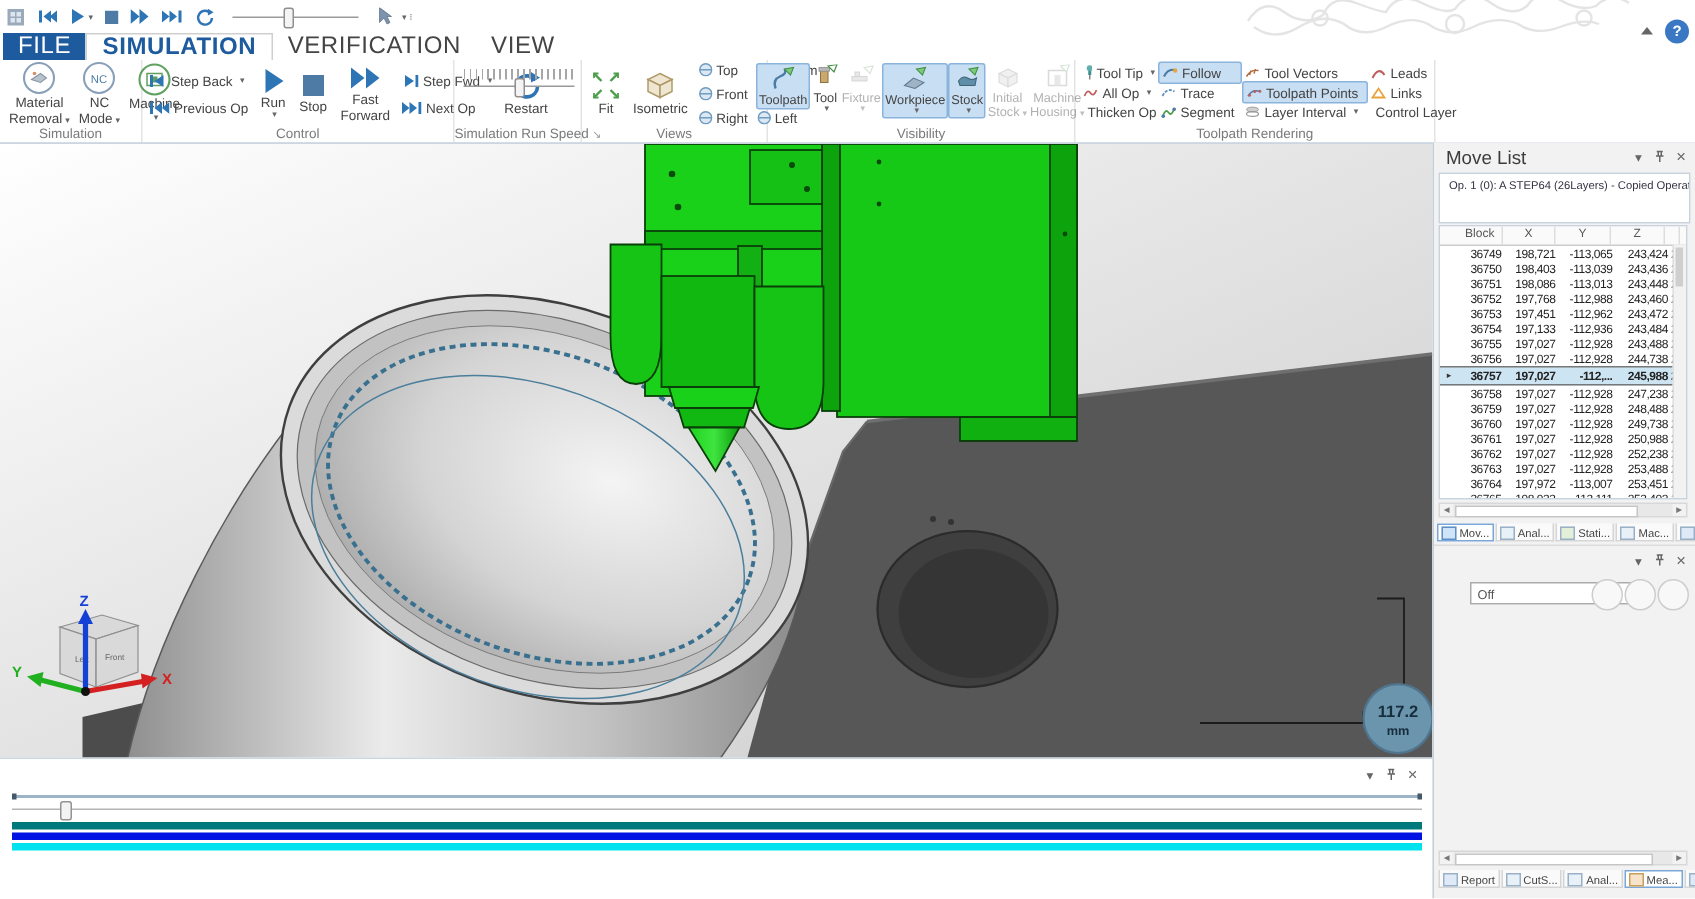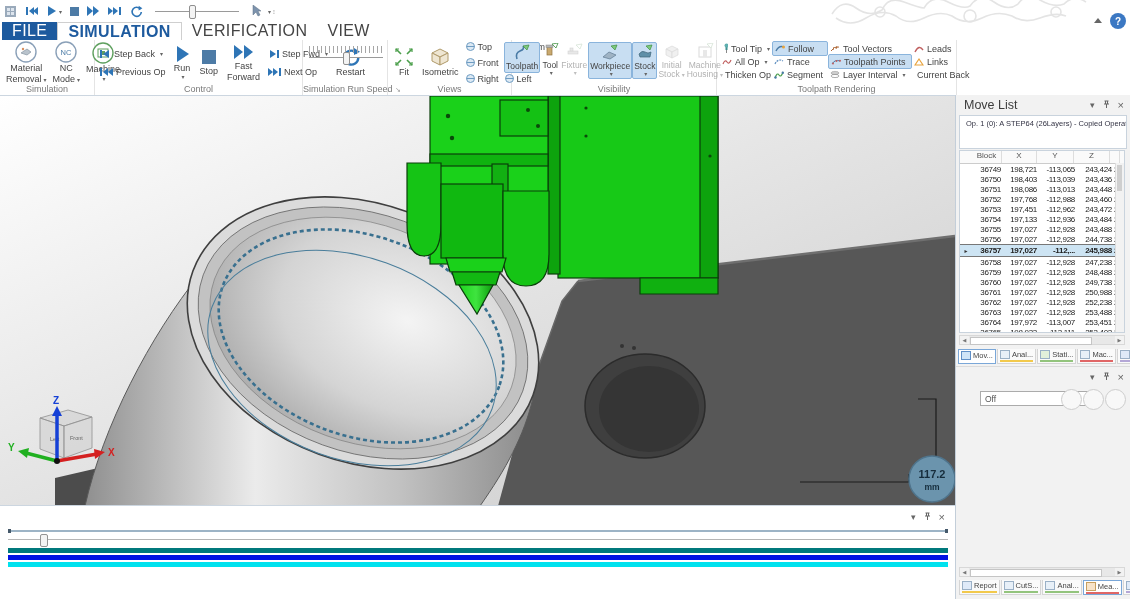--- a/index.html
+++ b/index.html
@@ -60,21 +60,21 @@
   .c.w1{width:29px;} .c.w2{width:34px;} .c.w3{width:36px;} .c.w4{width:35px;}
   .mlrow .ex{width:9px;text-align:left;letter-spacing:-.3px;}
   .mlrow.sel{background:#cde4f3;font-weight:bold;border-top:1px solid #777;border-bottom:1px solid #777;height:11px;}
   #vscroll{position:absolute;right:0;top:12px;width:8px;bottom:0;background:#f2f2f2;border-left:1px solid #ddd;}
   #vscroll .thumb{position:absolute;left:1px;top:2px;width:5px;height:26px;background:#cfcfcf;}
   .hscroll{display:flex;align-items:center;height:10px;background:#f2f2f2;border:1px solid #d8d8d8;box-sizing:border-box;}
   .hscroll .ar{width:9px;font-size:5px;color:#777;text-align:center;}
   .hscroll .tr{flex:1;height:8px;background:#e8e8e8;position:relative;}
   .hscroll .th{position:absolute;left:1px;top:1px;height:6px;background:#fff;border:1px solid #c5c5c5;}
   .tabstrip{display:flex;gap:1px;padding-left:2px;}
-  .stab{display:flex;flex-direction:column;align-items:center;font-size:7.5px;color:#444;background:#fafafa;border:1px solid #d5d5d5;border-top:none;padding:1px 2px 0 2px;}
+  .stab{display:flex;flex-direction:row;align-items:center;font-size:7.5px;color:#444;background:#fafafa;border:1px solid #d5d5d5;border-top:none;padding:1px 2px 0 2px;}
   .stab .tl{display:flex;align-items:center;gap:2px;white-space:nowrap;}
   .stab .bar{width:100%;height:2px;margin-top:1px;}
   .stab.sel{border:1px solid #7aa7d8;background:#fff;}
   .stab .mini{width:8px;height:7px;border:1px solid #9ab0c6;background:#e8f0f8;display:inline-block;}
   #measure-dd{position:absolute;left:24px;top:24px;width:112px;height:15px;background:#fff;border:1px solid #ababab;font-size:8.5px;color:#555;display:flex;align-items:center;padding-left:4px;box-sizing:border-box;}
   #measure-dd .dda{margin-left:auto;font-size:6px;color:#777;padding-right:3px;}
   .mcirc{width:19px;height:19px;border-radius:50%;border:1.5px solid #cdcdcd;background:#f8f8f8;display:inline-block;}
   .pin-ic{display:inline-block;}
 </style>
 </head>
@@ -475,21 +475,21 @@
             <ellipse cx="5" cy="6" rx="4" ry="1.6" fill="none" stroke="#999" stroke-width="0.8"></ellipse>
           </svg>
           <span>Layer Interval</span>
           <span class="caret">▾</span>
         </div>
       <div class="tpitem">
           <svg width="10" height="9">
             <ellipse cx="5" cy="3.5" rx="4" ry="1.6" fill="#5fafaf" stroke="#3f8f8f" stroke-width="0.6"></ellipse>
             <ellipse cx="5" cy="6.5" rx="4" ry="1.6" fill="none" stroke="#999" stroke-width="0.8"></ellipse>
           </svg>
-          <span>Current Back</span>
+          <span>Control Layer</span>
         </div>
     </div>
     <div class="rgroup-label">Toolpath Rendering</div>
   </div>
   <div style="flex:1;"></div>
 </div>
 
 <div id="viewport" class="abs">
 <svg width="955" height="410" viewBox="0 0 955 410">
   <defs>

